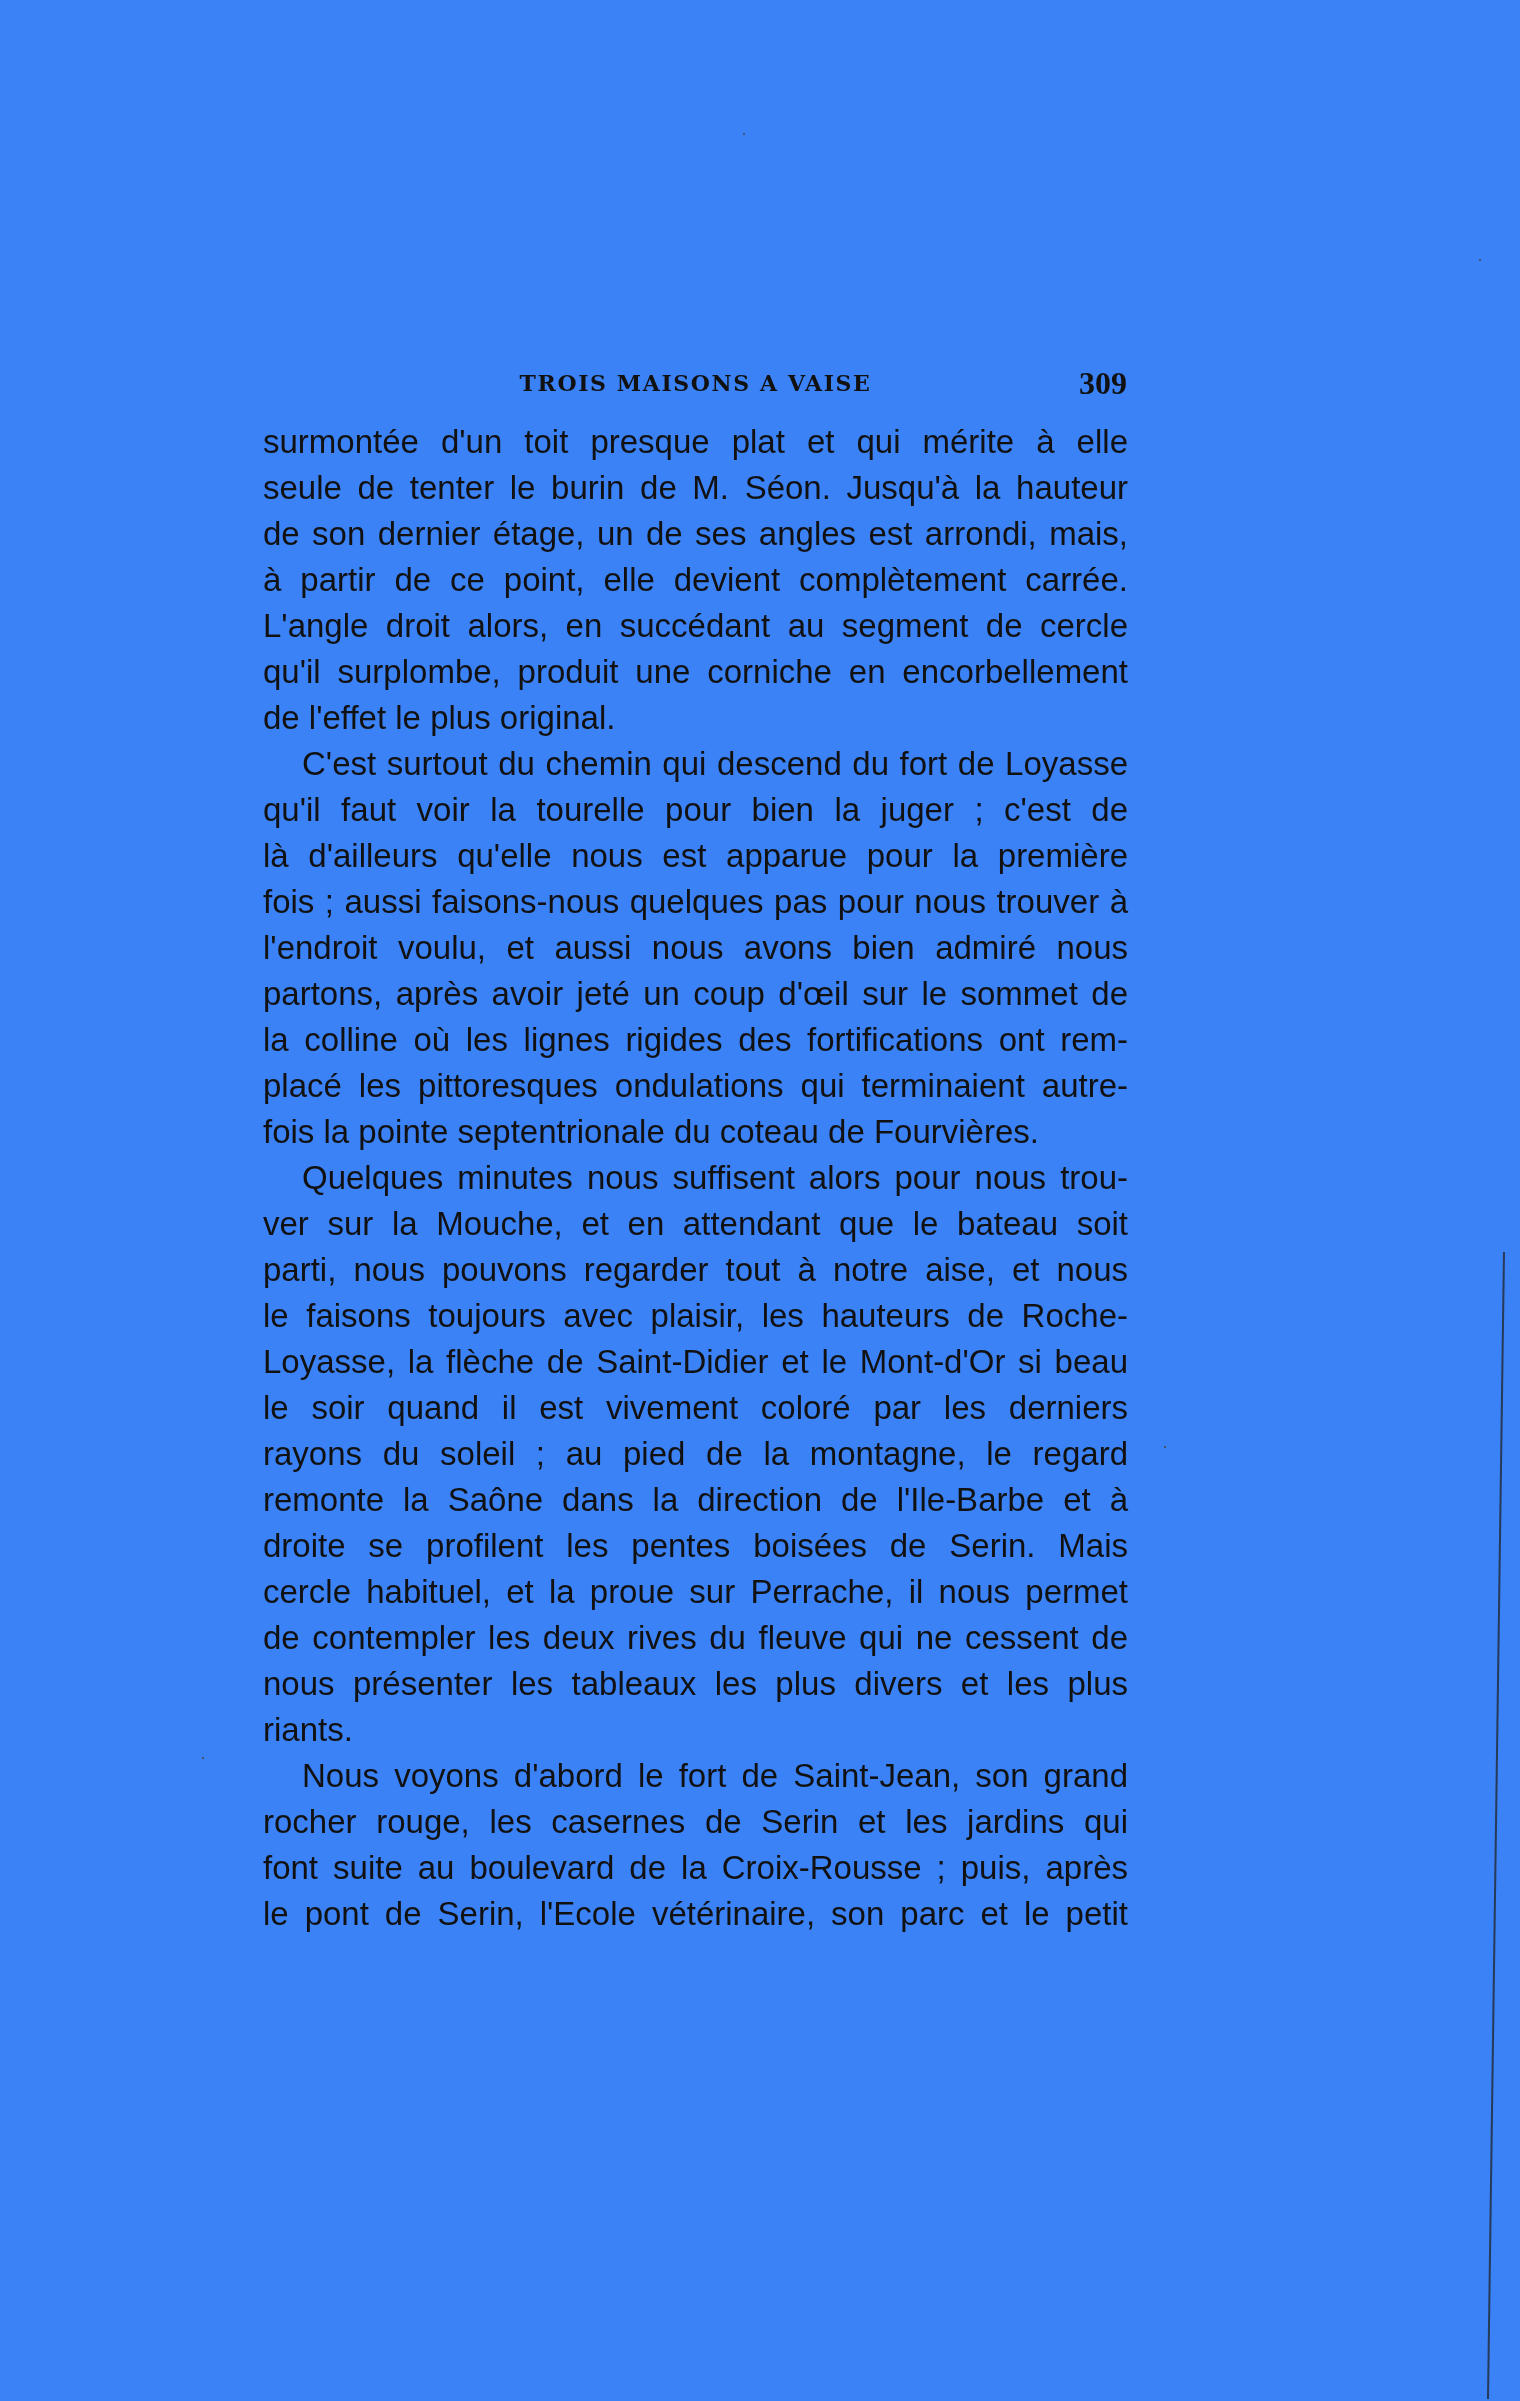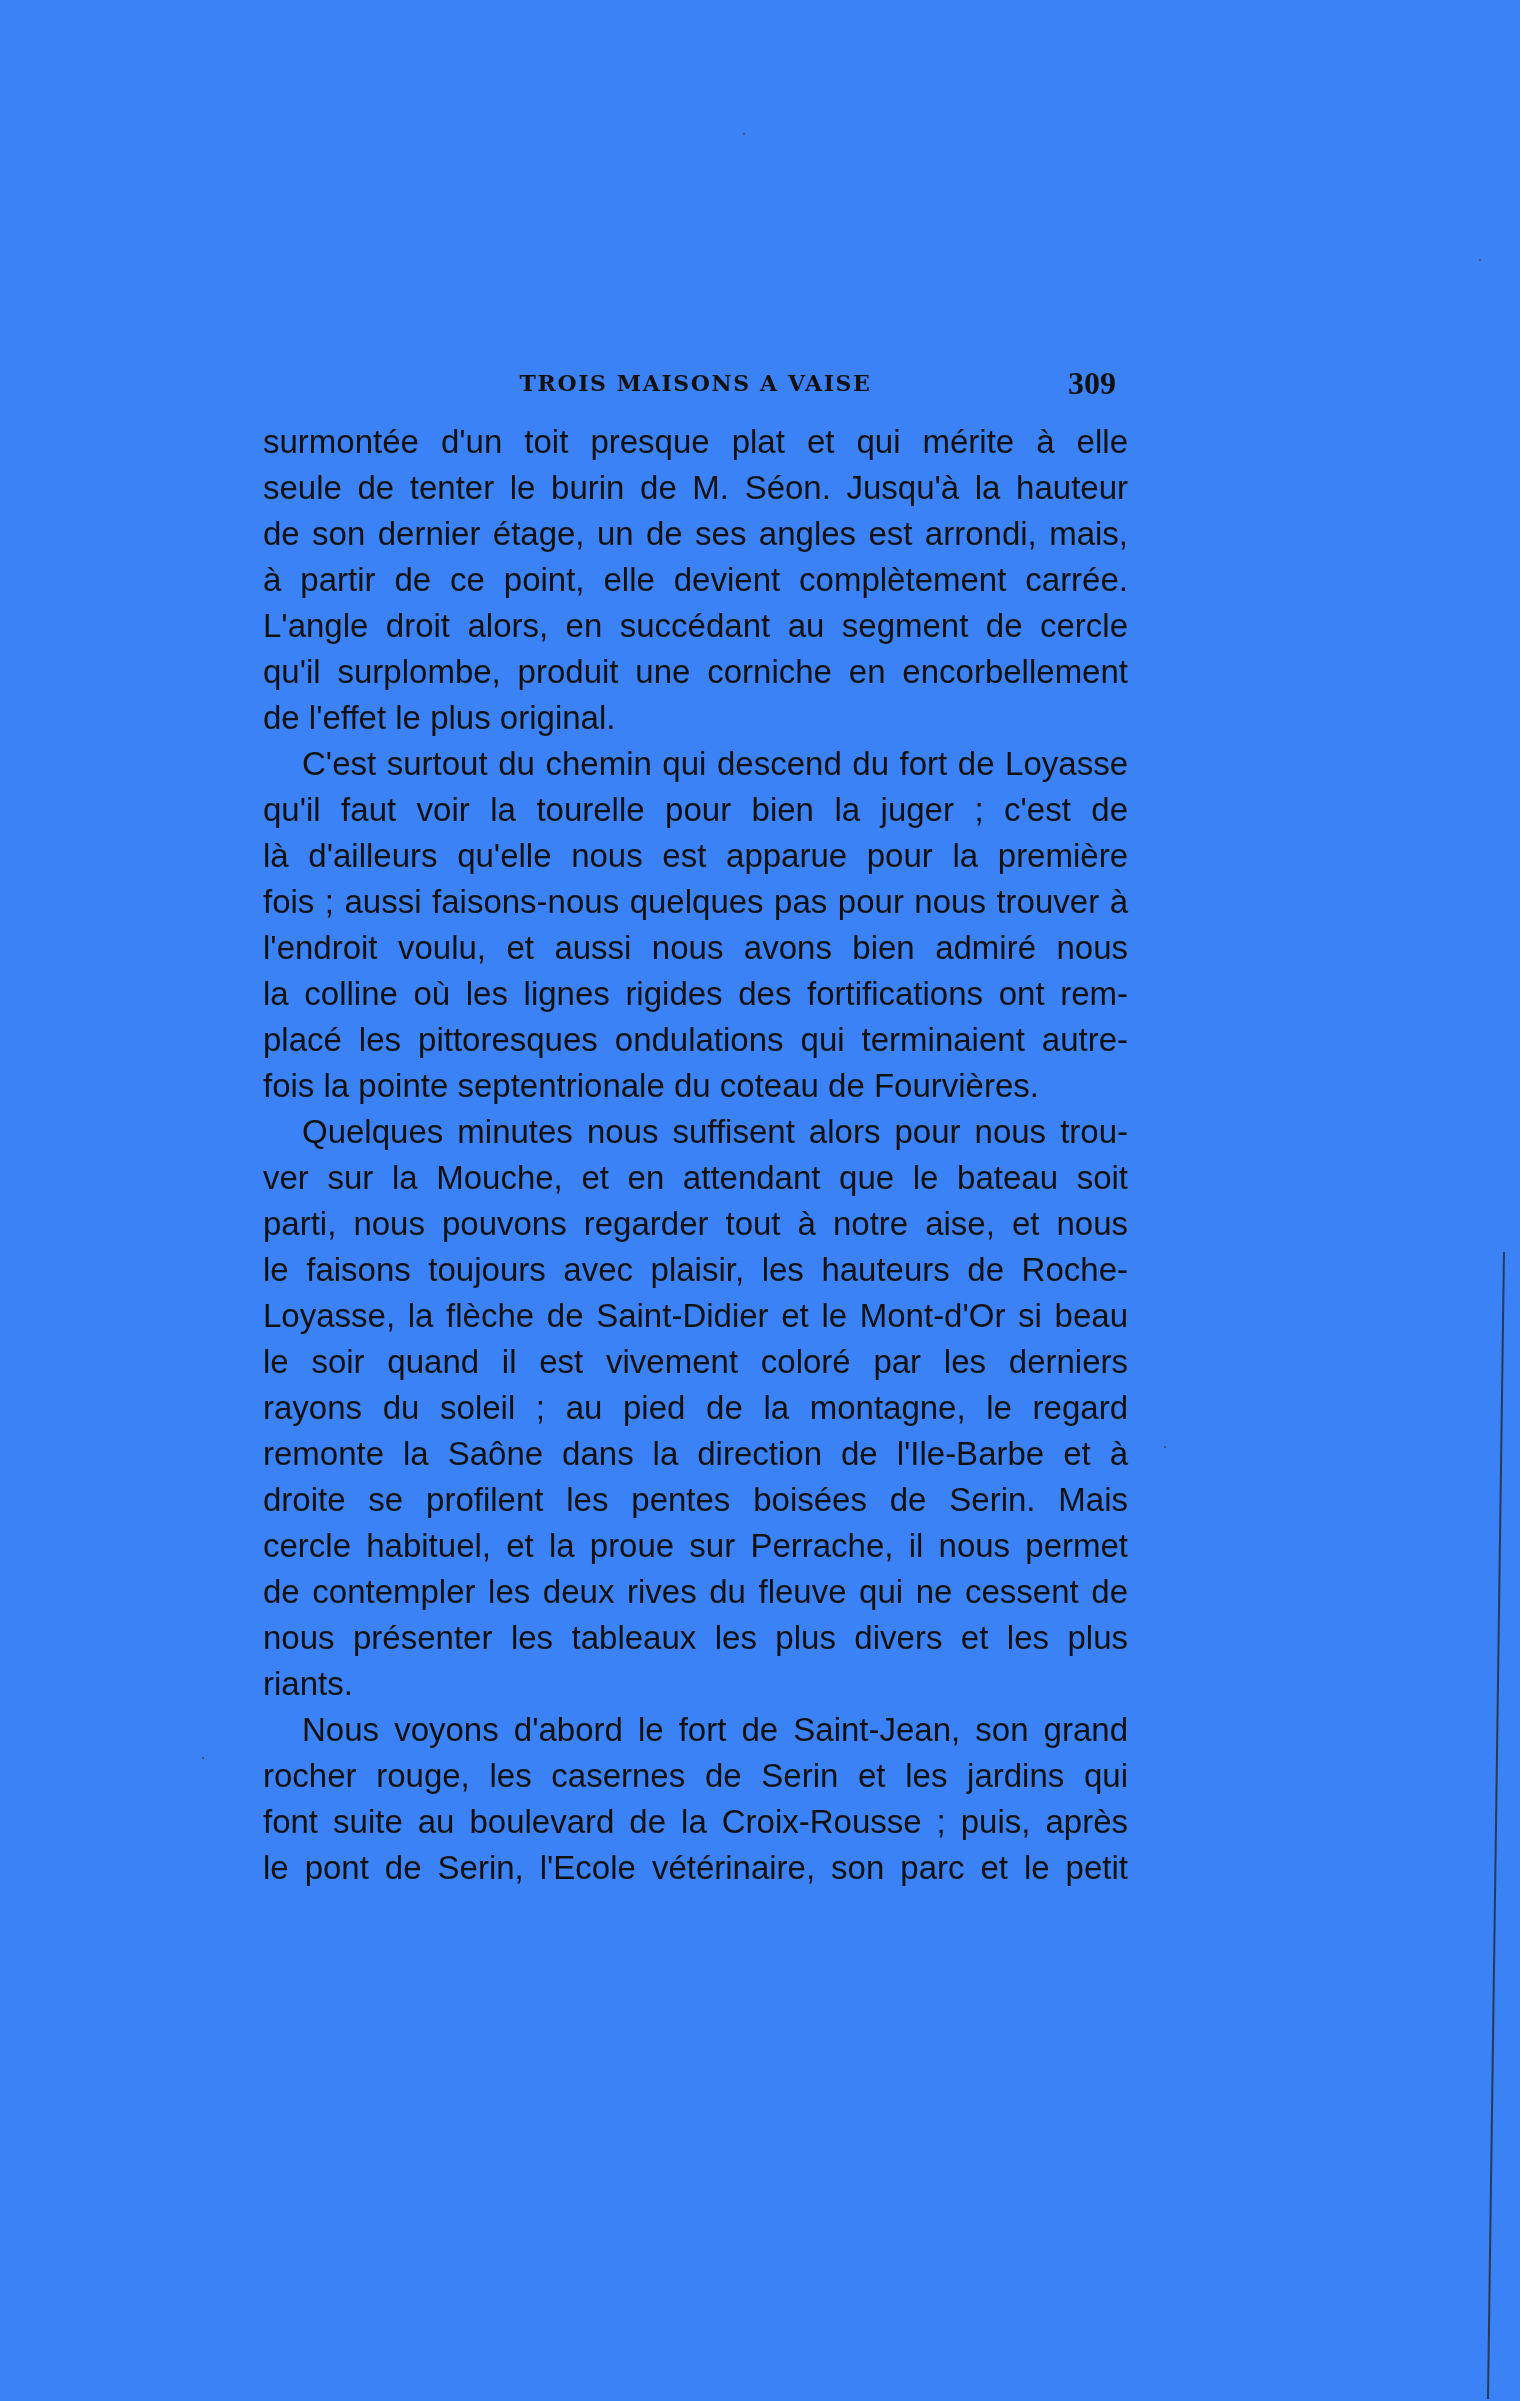--- a/index.html
+++ b/index.html
@@ -1,21 +1,21 @@
 <!DOCTYPE html>
 <html style="font-size:13px"><head>
 <meta charset="utf-8">
 <style>
   html, body { margin: 0; padding: 0; background: #ffffff; }
   body { width: 1521px; height: 2401px; position: relative; overflow: hidden; }
   .page { position: absolute; left: 0; top: 0; width: 1521px; height: 2401px; background: #3b82f6; }
   .running-head { position: absolute; left: 263px; top: 365px; width: 865px; height: 40px; }
   .rh-title { position: absolute; left: 0; right: 0; text-align: center; top: 4.8px;
     font-family: "DejaVu Serif", serif; font-weight: bold; font-size: 22px; letter-spacing: 1.6px; color: #111; }
-  .rh-page { position: absolute; right: 12px; top: 0; font-family: "Liberation Serif", serif; font-weight: bold; font-size: 32px; color: #111; }
+  .rh-page { position: absolute; right: 1px; top: 0; font-family: "Liberation Serif", serif; font-weight: bold; font-size: 32px; color: #111; }
   .text-block { position: absolute; left: 263px; top: 419px; width: 865px;
     font-family: Liberation Sans, sans-serif; font-size: 33px; line-height: 46px; color: #111; }
   .line { display: block; height: 46px; white-space: nowrap; text-align: justify; text-align-last: justify; }
   .line.last { text-align-last: left; }
   .line.indent { padding-left: 39px; }
   .scan-edge { position: absolute; left: 1503px; top: 1252px; width: 2.4px; height: 1147px; background: #222; opacity: 0.75;
     transform: rotate(0.8deg); transform-origin: top left; }
   .speck { position: absolute; width: 2.4px; height: 2.4px; background: #444; border-radius: 50%; }
 </style>
 </head>
@@ -33,20 +33,21 @@
       <span class="line">de son dernier étage, un de ses angles est arrondi, mais,</span>
       <span class="line">à partir de ce point, elle devient complètement carrée.</span>
       <span class="line">L'angle droit alors, en succédant au segment de cercle</span>
       <span class="line">qu'il surplombe, produit une corniche en encorbellement</span>
       <span class="line last">de l'effet le plus original.</span>
       <span class="line indent">C'est surtout du chemin qui descend du fort de Loyasse</span>
       <span class="line">qu'il faut voir la tourelle pour bien la juger ; c'est de</span>
       <span class="line">là d'ailleurs qu'elle nous est apparue pour la première</span>
       <span class="line">fois ; aussi faisons-nous quelques pas pour nous trouver à</span>
       <span class="line">l'endroit voulu, et aussi nous avons bien admiré nous</span>
+      <span class="line">partons, après avoir jeté un coup d'œil sur le sommet de</span>
       <span class="line">la colline où les lignes rigides des fortifications ont rem-</span>
       <span class="line">placé les pittoresques ondulations qui terminaient autre-</span>
       <span class="line last">fois la pointe septentrionale du coteau de Fourvières.</span>
       <span class="line indent">Quelques minutes nous suffisent alors pour nous trou-</span>
       <span class="line">ver sur la Mouche, et en attendant que le bateau soit</span>
       <span class="line">parti, nous pouvons regarder tout à notre aise, et nous</span>
       <span class="line">le faisons toujours avec plaisir, les hauteurs de Roche-</span>
       <span class="line">Loyasse, la flèche de Saint-Didier et le Mont-d'Or si beau</span>
       <span class="line">le soir quand il est vivement coloré par les derniers</span>
       <span class="line">rayons du soleil ; au pied de la montagne, le regard</span>

